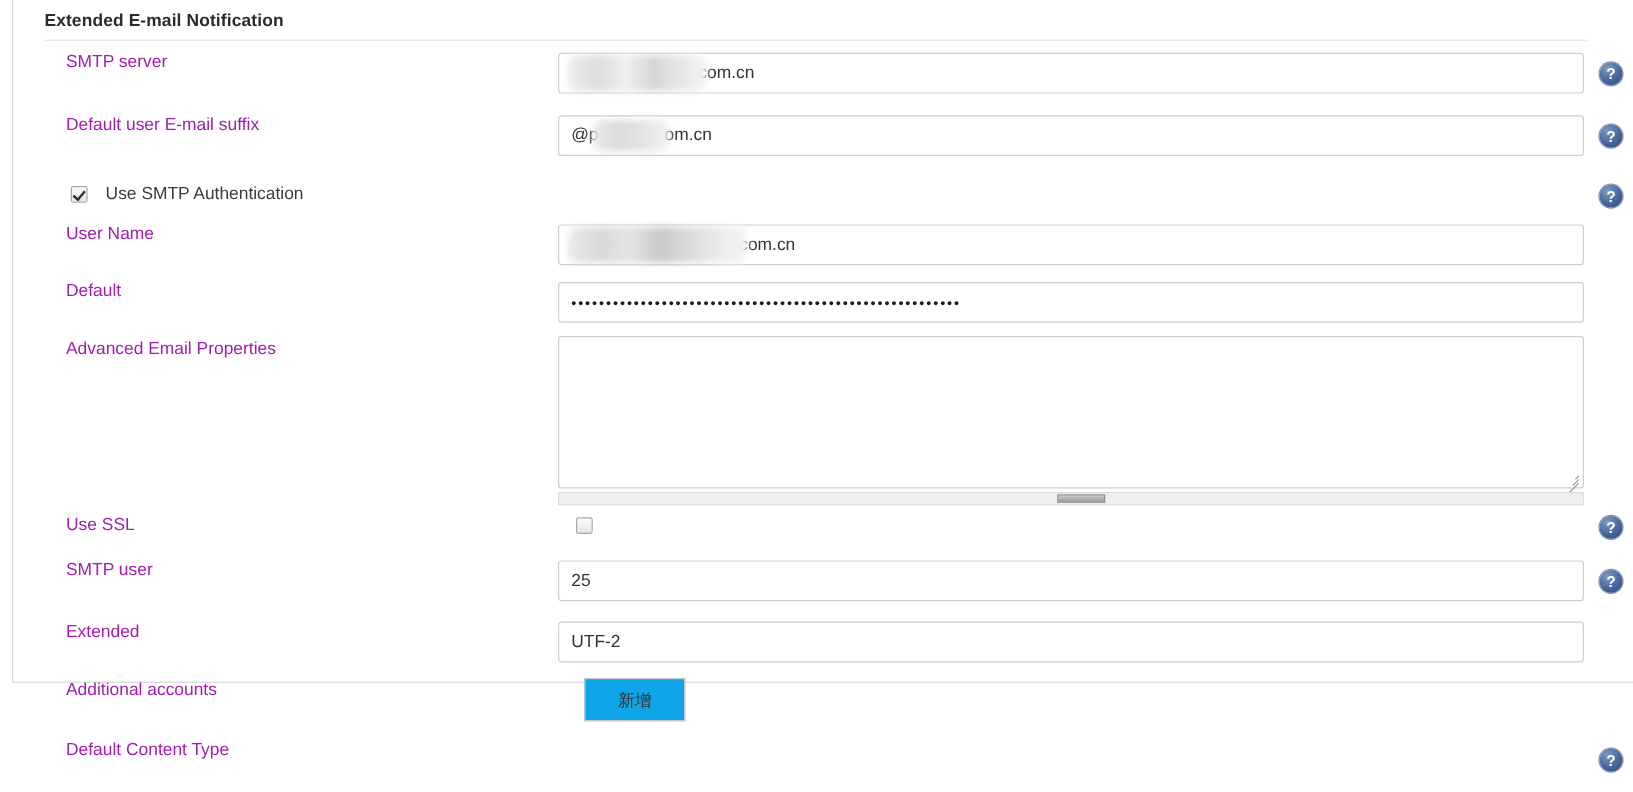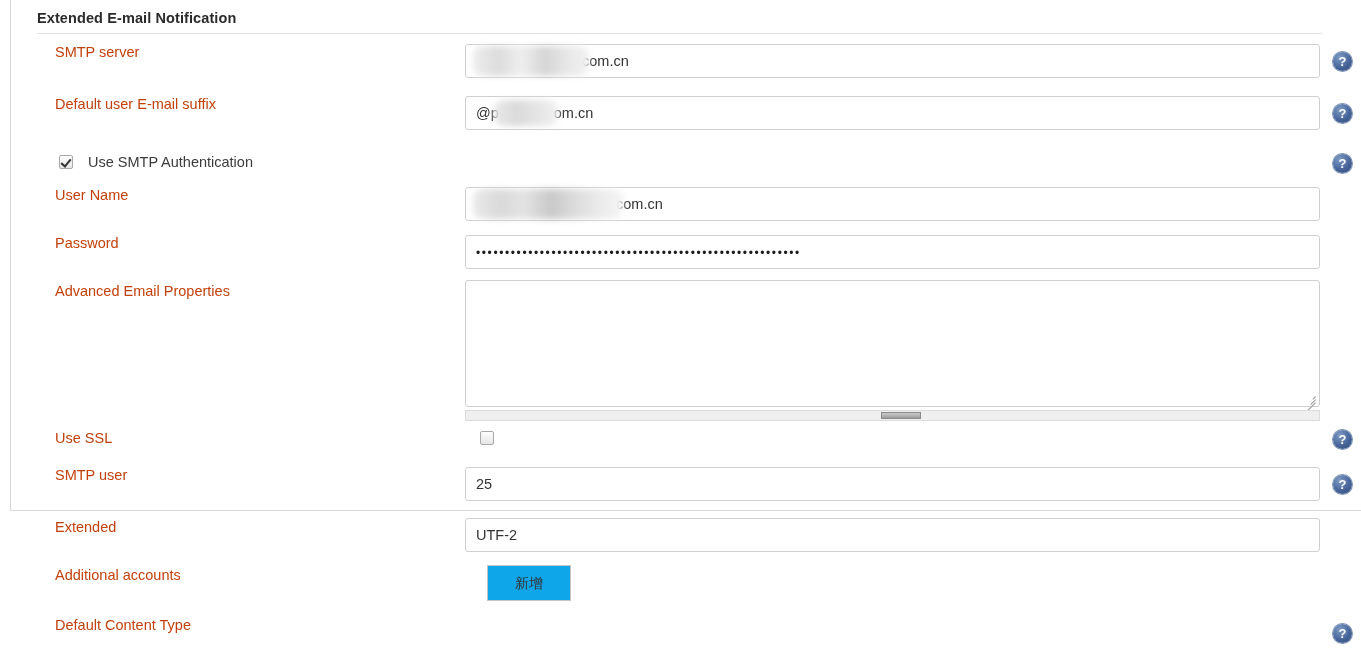--- a/index.html
+++ b/index.html
@@ -15,21 +15,21 @@
     color: #333333;
     overflow: hidden;
   }
 
   
   .panel {
     position: absolute;
     left: 10px;
     top: 0px;
     width: 1351px;
-    height: 511px;
+    height: 569px;
     border-left: 1px solid #d8d8d8;
     border-bottom: 1px solid #d8d8d8;
     background: #ffffff;
     box-sizing: border-box;
   }
 
   .section-title {
     position: absolute;
     left: 26px;
     top: 10px;
@@ -44,21 +44,21 @@
     left: 26px;
     top: 33px;
     width: 1285px;
     height: 1px;
     background: #e3e3e3;
   }
   .row-label {
     position: absolute;
     left: 44px;
     font-size: 14.5px;
-    color: #c2410c;
+    color: #a21caf;
     white-space: nowrap;
     text-align: center;
   }
 
   
   .field {
     position: absolute;
     left: 454px;
     width: 855px;
     height: 34px;
@@ -251,21 +251,21 @@
     <span>?</span>
   </div>
 
   <div class="row-label" style="top:187px;">User Name</div>
   <div class="field" style="top:187px;">
     <span style="display:inline-block;width:140px;"></span><span>com.cn</span>
   </div>
   <div class="redact" style="left:462px; top:189px; width:150px; height:30px;
               background: linear-gradient(90deg,#eaeaea 0%,#d9d9d9 18%,#e4e4e4 34%,#c9c9c9 52%,#dedede 70%,#eeeeee 88%,#f4f4f4 100%);"></div>
 
-  <div class="row-label" style="top:235px;">Password</div>
+  <div class="row-label" style="top:235px;">Default</div>
   <div class="field pwd" style="top:235px;">••••••••••••••••••••••••••••••••••••••••••••••••••••••••</div>
 
   <div class="row-label" style="top:283px;">Advanced Email Properties</div>
   <div class="field-area" style="top:280px;">
     <div class="resize-grip">
       <i></i>
         <i></i>
         <i></i>
     </div>
   </div>

